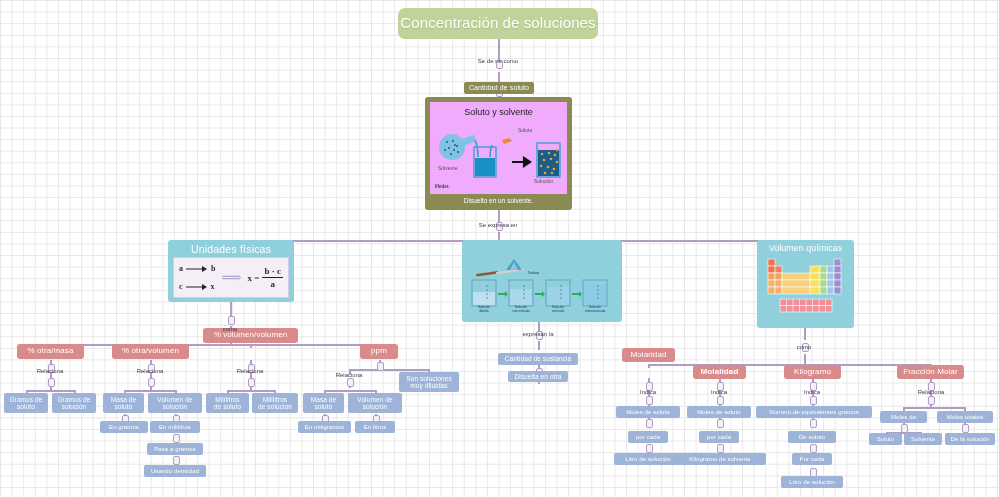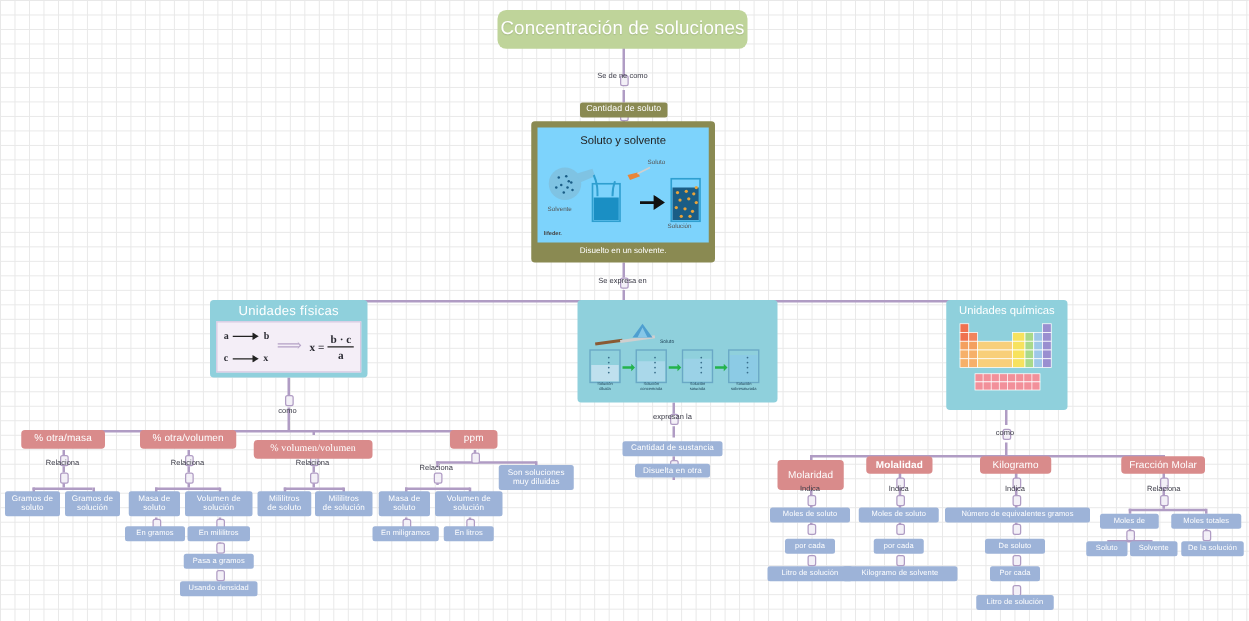--- a/index.html
+++ b/index.html
@@ -59,21 +59,21 @@
   
   .panel{position:absolute;z-index:5;box-sizing:border-box;}
 
   
   #card-soluto{
     left:425px;top:97px;width:147px;height:113px;
     background:#8a8a52;border-radius:3px;padding:5px 5px 0 5px;
     box-sizing:border-box;
   }
   #card-soluto .white{
-    background:#7dd3fc;width:100%;height:92px;position:relative;overflow:hidden;
+    background:#f0abfc;width:100%;height:92px;position:relative;overflow:hidden;
   }
   #card-soluto .cap{
     color:#ffffff;font-size:6.5px;text-align:center;padding-top:3px;
   }
   .ct{position:absolute;font-size:5px;color:#555;}
 
   
   #panel-fisicas{left:168px;top:240px;width:126px;height:62px;background:#8fd0dc;border-radius:3px;}
   #panel-fisicas .hd{color:#fff;font-size:10.5px;text-align:center;padding-top:3px;letter-spacing:.2px;}
   #panel-fisicas .fml{
@@ -400,21 +400,21 @@
       <span>Solución</span><br>
       <span>sobresaturada</span>
     </div>
   </div>
 
   <div class="lbl" style="left:513px;top:331px;width:50px;">expresan la</div>
   <div class="node n-blue" style="left:498px;top:353px;width:80px;height:12px;">Cantidad de sustancia</div>
   <div class="node n-blue" style="left:508px;top:371px;width:60px;height:11px;">Disuelta en otra</div>
 
   <div id="panel-quimicas" class="panel">
-    <div class="hd">Unidades químicas</div>
+    <div class="hd">Volumen químicas</div>
     <svg width="80" height="62" viewBox="0 0 80 62" style="position:absolute;left:9px;top:17px;">
       <g stroke="#ffffff" stroke-width=".6">
 
         <rect x="2" y="2" width="7" height="7" fill="#f0714f"></rect>
         <rect x="2" y="9" width="7" height="7" fill="#f0714f"></rect>
         <rect x="9" y="9" width="7" height="7" fill="#f2845c"></rect>
         <rect x="2" y="16" width="7" height="7" fill="#f4a05f"></rect>
         <rect x="9" y="16" width="7" height="7" fill="#f4a05f"></rect>
         <rect x="2" y="23" width="7" height="7" fill="#f6b06a"></rect>
         <rect x="9" y="23" width="7" height="7" fill="#f6b06a"></rect>
@@ -472,39 +472,39 @@
   <div class="lbl" style="left:125px;top:368px;width:50px;">Relaciona</div>
   <div class="node n-blue" style="left:103px;top:393px;width:41px;height:20px;">Masa de
 soluto</div>
   <div class="node n-blue" style="left:148px;top:393px;width:54px;height:20px;">Volumen de
 solución</div>
   <div class="node n-blue-sm" style="left:100px;top:421px;width:48px;height:12px;">En gramos</div>
   <div class="node n-blue-sm" style="left:150px;top:421px;width:50px;height:12px;">En mililitros</div>
   <div class="node n-blue-sm" style="left:147px;top:443px;width:56px;height:12px;">Pasa a gramos</div>
   <div class="node n-blue-sm" style="left:144px;top:465px;width:62px;height:12px;">Usando densidad</div>
 
-  <div class="node n-pink" style="left:203px;top:352px;width:95px;height:15px;font-family:Liberation Serif, serif;">% volumen/volumen</div>
+  <div class="node n-pink" style="left:203px;top:328px;width:95px;height:15px;">% volumen/volumen</div>
   <div class="lbl" style="left:225px;top:368px;width:50px;">Relaciona</div>
   <div class="node n-blue" style="left:206px;top:393px;width:43px;height:20px;">Mililitros
 de soluto</div>
   <div class="node n-blue" style="left:252px;top:393px;width:46px;height:20px;">Mililitros
 de solución</div>
 
   <div class="node n-pink" style="left:360px;top:344px;width:38px;height:15px;">ppm</div>
   <div class="lbl" style="left:324px;top:372px;width:50px;">Relaciona</div>
   <div class="node n-blue" style="left:303px;top:393px;width:41px;height:20px;">Masa de
 soluto</div>
   <div class="node n-blue" style="left:348px;top:393px;width:54px;height:20px;">Volumen de
 solución</div>
   <div class="node n-blue-sm" style="left:298px;top:421px;width:53px;height:12px;">En miligramos</div>
   <div class="node n-blue-sm" style="left:355px;top:421px;width:40px;height:12px;">En litros</div>
   <div class="node n-blue" style="left:399px;top:372px;width:60px;height:20px;">Son soluciones
 muy diluidas</div>
 
-  <div class="node n-pink" style="left:622px;top:368px;width:53px;height:24px;">Molaridad</div>
+  <div class="node n-pink" style="left:622px;top:348px;width:53px;height:14px;">Molaridad</div>
   <div class="lbl" style="left:628px;top:389px;width:40px;">Indica</div>
   <div class="node n-blue-sm" style="left:616px;top:406px;width:64px;height:12px;">Moles de soluto</div>
   <div class="node n-blue-sm" style="left:628px;top:431px;width:40px;height:12px;">por cada</div>
   <div class="node n-blue-sm" style="left:614px;top:453px;width:68px;height:12px;">Litro de solución</div>
 
   <div class="node n-pink" style="left:693px;top:365px;width:53px;height:14px;font-weight:bold;">Molalidad</div>
   <div class="lbl" style="left:699px;top:389px;width:40px;">Indica</div>
   <div class="node n-blue-sm" style="left:687px;top:406px;width:64px;height:12px;">Moles de soluto</div>
   <div class="node n-blue-sm" style="left:699px;top:431px;width:40px;height:12px;">por cada</div>
   <div class="node n-blue-sm" style="left:674px;top:453px;width:92px;height:12px;">Kilogramo de solvente</div>

